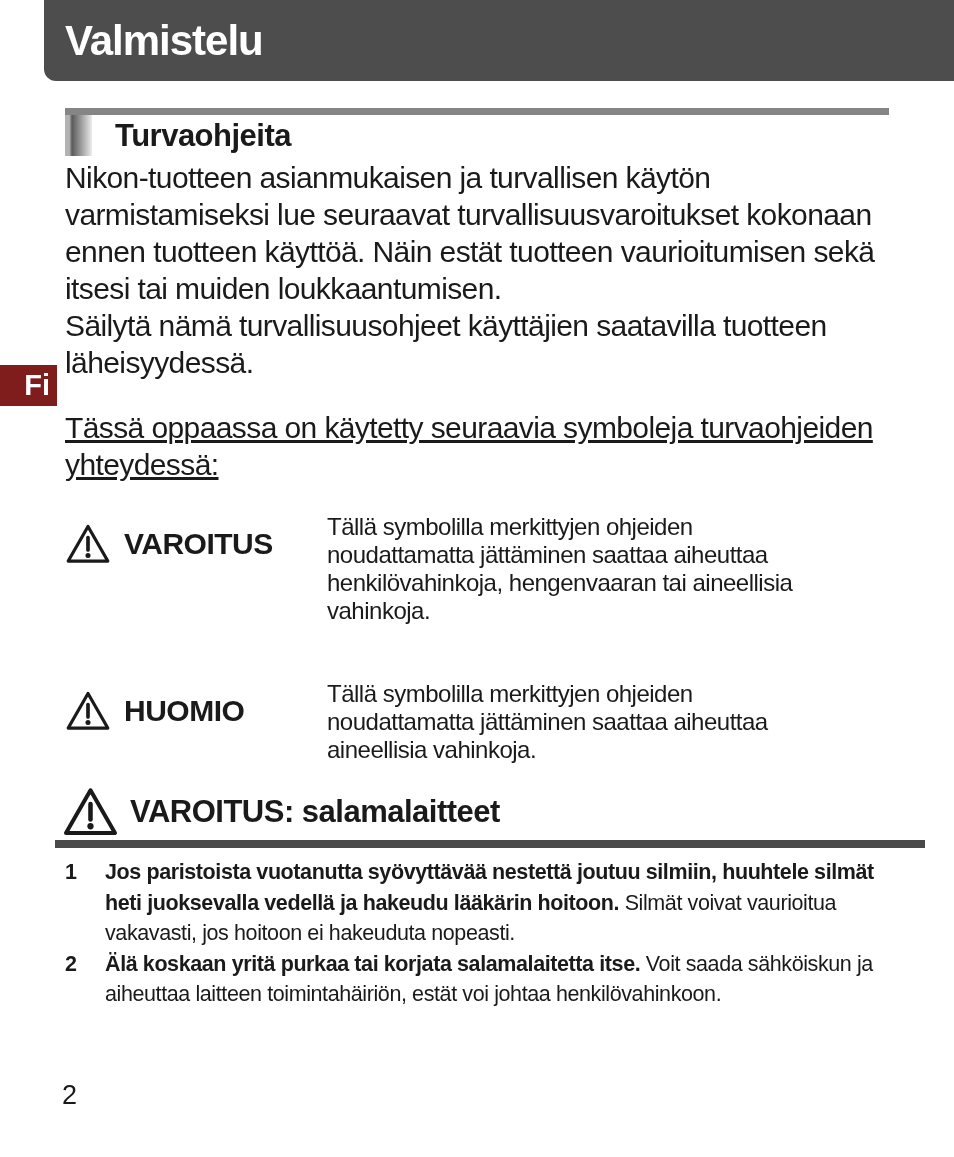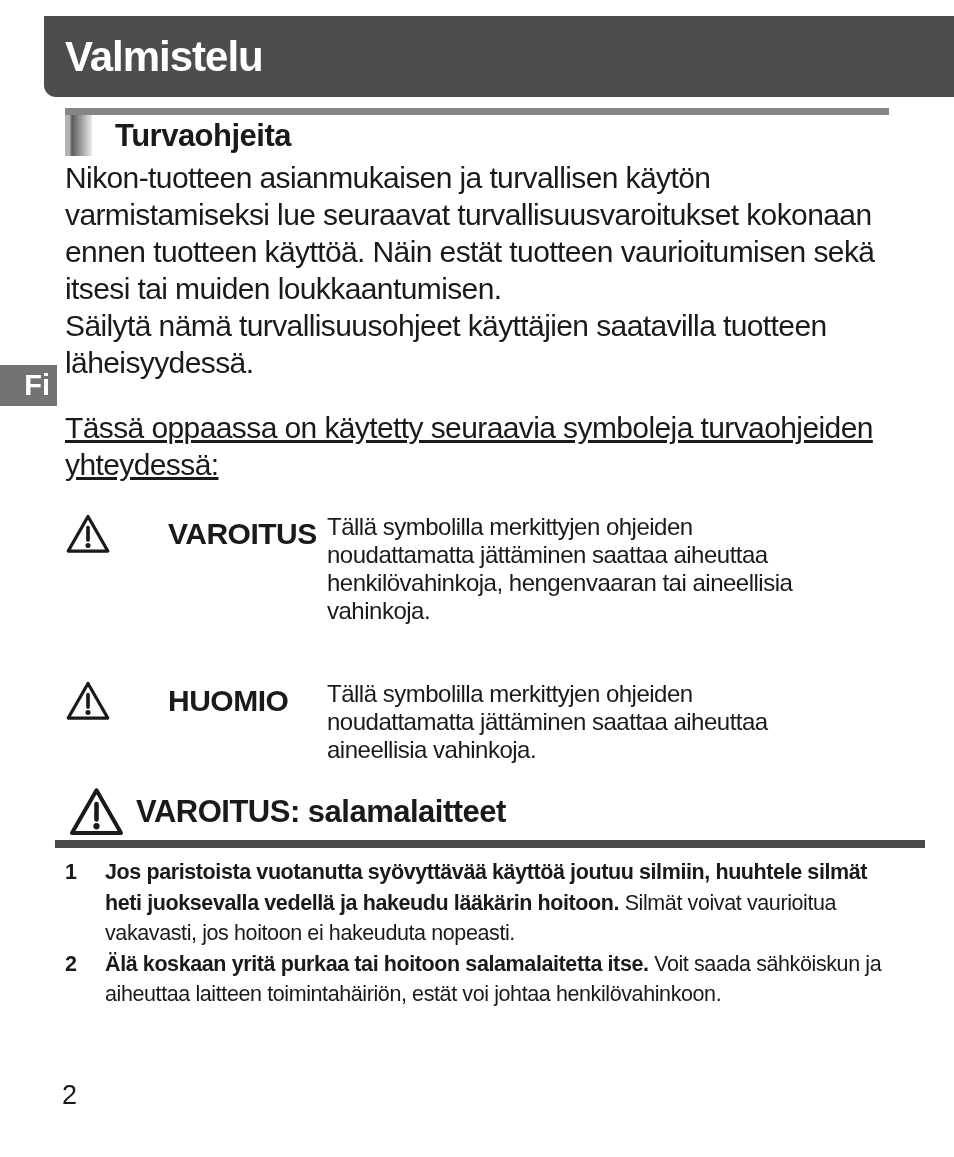--- a/index.html
+++ b/index.html
@@ -9,21 +9,21 @@
     height: 1157px;
     background: #ffffff;
     font-family: "Liberation Sans", sans-serif;
     color: #1a1a1a;
     overflow: hidden;
   }
 
   
   .chapter-header {
     position: absolute;
-    top: 16px; left: 44px;
+    top: 0; left: 44px;
     width: 910px; height: 81px;
     background: #4d4d4d;
     border-radius: 0 0 0 12px;
     display: flex;
     align-items: center;
   }
   .chapter-title {
     color: #ffffff;
     font-size: 42px;
     font-weight: bold;
@@ -56,21 +56,21 @@
     letter-spacing: -0.6px;
   }
   .intro-par { top: 159px; }
   .symbols-par { top: 409px; text-decoration: underline; }
 
   
   .fi-tab {
     position: absolute;
     top: 365px; left: 0;
     width: 57px; height: 41px;
-    background: #737373;
+    background: #7f1d1d;
     color: #ffffff;
     font-weight: bold;
     font-size: 29px;
     display: flex;
     align-items: center;
     justify-content: flex-end;
     padding-right: 7px;
     box-sizing: border-box;
   }
 
@@ -81,41 +81,41 @@
     width: 875px;
     display: flex;
     align-items: flex-start;
   }
   .symbol-row-warning { top: 513px; }
   .symbol-row-caution { top: 680px; }
   .symbol-head {
     flex: 0 0 262px;
     display: flex;
     align-items: center;
-    gap: 44px;
+    margin-top: 10px;
   }
   .tri-sm { width: 46px; height: 42px; flex: 0 0 46px; }
   .symbol-label {
     font-size: 30px;
     font-weight: bold;
     margin-left: 13px;
     letter-spacing: -0.5px;
   }
   .symbol-desc {
     flex: 1;
     font-size: 24px;
     line-height: 28px;
     white-space: pre-line;
     letter-spacing: -0.5px;
   }
 
   
   .warn-heading {
     position: absolute;
-    top: 786px; left: 68px;
+    top: 786px; left: 62px;
     display: flex;
     align-items: center;
   }
   .tri-lg { width: 57px; height: 52px; flex: 0 0 57px; }
   .warn-heading-title {
     font-size: 31px;
     font-weight: bold;
     margin-left: 11px;
     letter-spacing: -0.5px;
   }
@@ -208,23 +208,23 @@
       <line x1="50" y1="31" x2="50" y2="58" stroke="#1a1a1a" stroke-width="8" stroke-linecap="round"></line>
       <circle cx="50" cy="70" r="5.5" fill="#1a1a1a"></circle>
     </svg>
     <span class="warn-heading-title">VAROITUS: salamalaitteet</span>
   </div>
   <div class="warn-rule"></div>
 
   <div class="warn-list">
     <div class="warn-item">
       <div class="warn-item-number">1</div>
-      <div class="warn-item-text"><span class="warn-item-bold">Jos paristoista vuotanutta syövyttävää käyttöä joutuu silmiin, huuhtele silmät heti juoksevalla vedellä ja hakeudu lääkärin hoitoon.</span><span> Silmät voivat vaurioitua vakavasti, jos hoitoon ei hakeuduta nopeasti.</span></div>
+      <div class="warn-item-text"><span class="warn-item-bold">Jos paristoista vuotanutta syövyttävää nestettä joutuu silmiin, huuhtele silmät heti juoksevalla vedellä ja hakeudu lääkärin hoitoon.</span><span> Silmät voivat vaurioitua vakavasti, jos hoitoon ei hakeuduta nopeasti.</span></div>
     </div>
     <div class="warn-item">
       <div class="warn-item-number">2</div>
-      <div class="warn-item-text"><span class="warn-item-bold">Älä koskaan yritä purkaa tai hoitoon salamalaitetta itse.</span><span> Voit saada sähköiskun ja aiheuttaa laitteen toimintahäiriön, estät voi johtaa henkilövahinkoon.</span></div>
+      <div class="warn-item-text"><span class="warn-item-bold">Älä koskaan yritä purkaa tai korjata salamalaitetta itse.</span><span> Voit saada sähköiskun ja aiheuttaa laitteen toimintahäiriön, estät voi johtaa henkilövahinkoon.</span></div>
     </div>
   </div>
 
   <div class="page-number">2</div>
 
 </div>
 
 </body></html>

